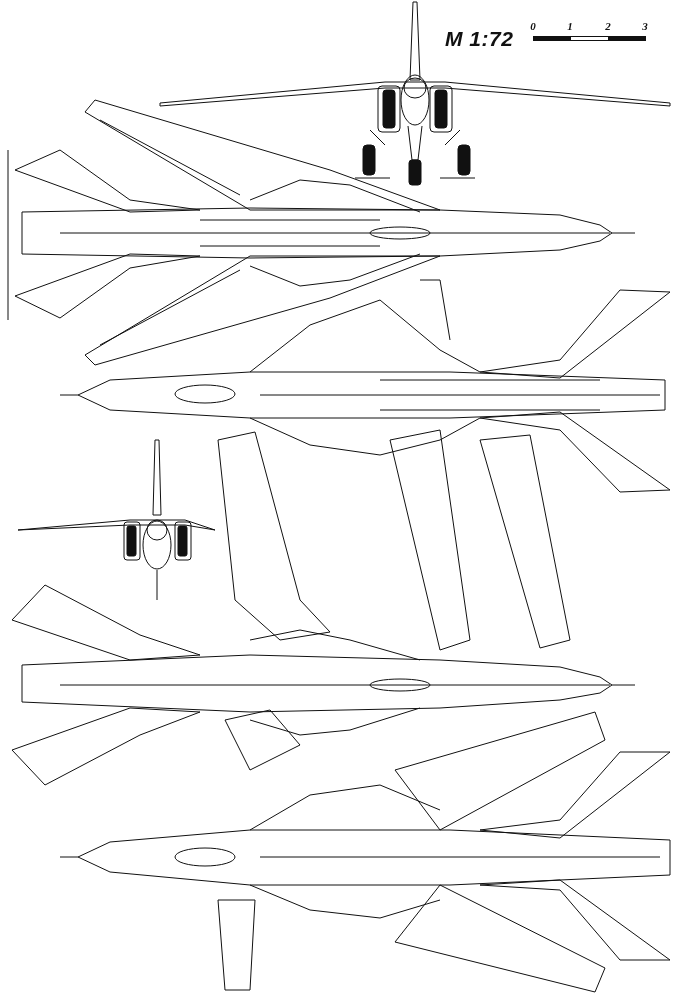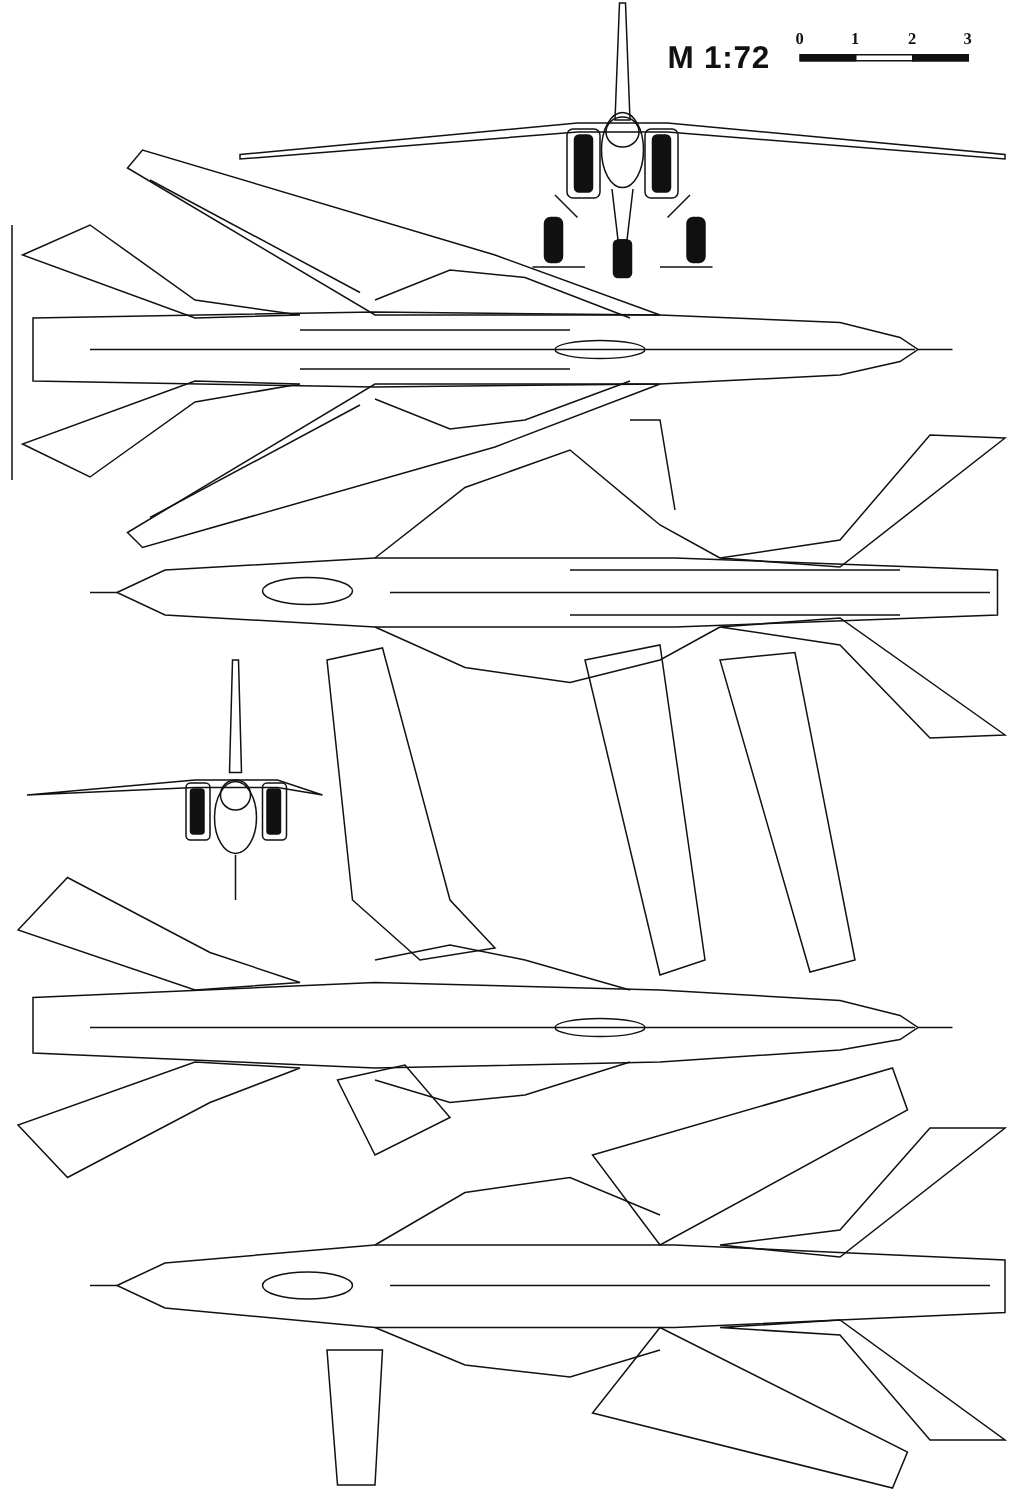--- a/index.html
+++ b/index.html
@@ -1,17 +1,17 @@
 <!DOCTYPE html>
 <html><head>
 <meta charset="utf-8">
 <style>
   html, body { margin:0; padding:0; background:#ffffff; }
   body { width:685px; height:1000px; position:relative; overflow:hidden; font-family:"Liberation Sans", sans-serif; }
-  .sheet { position:absolute; left:0; top:0; width:685px; height:1000px; }
+  .sheet { position:absolute; left:0; top:0; width:685px; height:1000px;font-style:italic; }
   .scale-title { position:absolute; left:445px; top:27px; font-family:"Liberation Sans", sans-serif; font-weight:bold; font-size:21px; color:#111; letter-spacing:0.5px; }
   .scale-bar { position:absolute; left:533px; top:20px; width:112px; height:24px; }
   .tick { position:absolute; top:0; font-family:"Liberation Serif", serif; font-size:11px; font-weight:bold; color:#111; transform:translateX(-50%); }
   .bar { position:absolute; top:16px; height:5px; border:1px solid #111; box-sizing:border-box; }
   .bar.dark { background:#111; }
   .bar.light { background:#fff; }
   svg { position:absolute; left:0; top:0; }
 </style>
 </head>
 <body>

